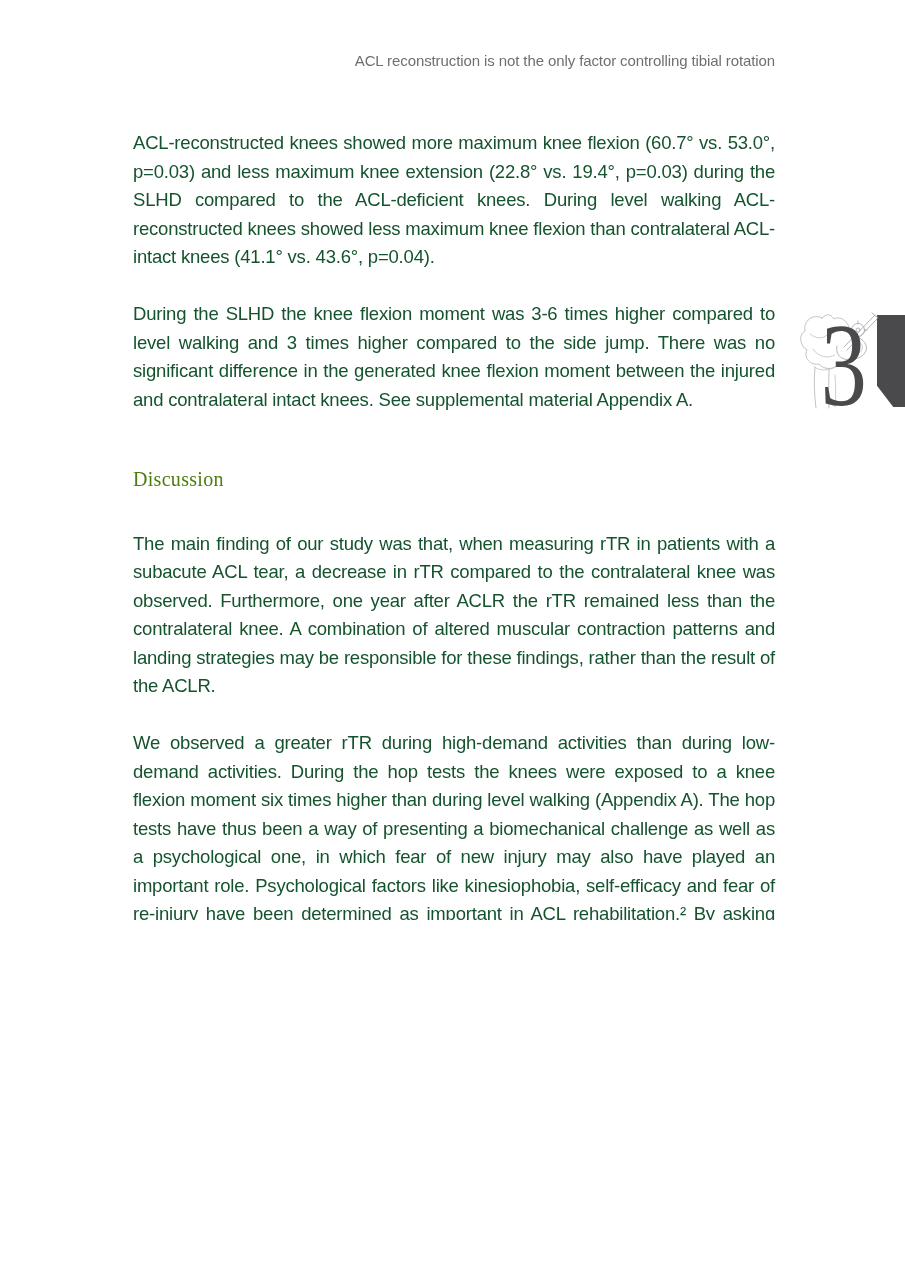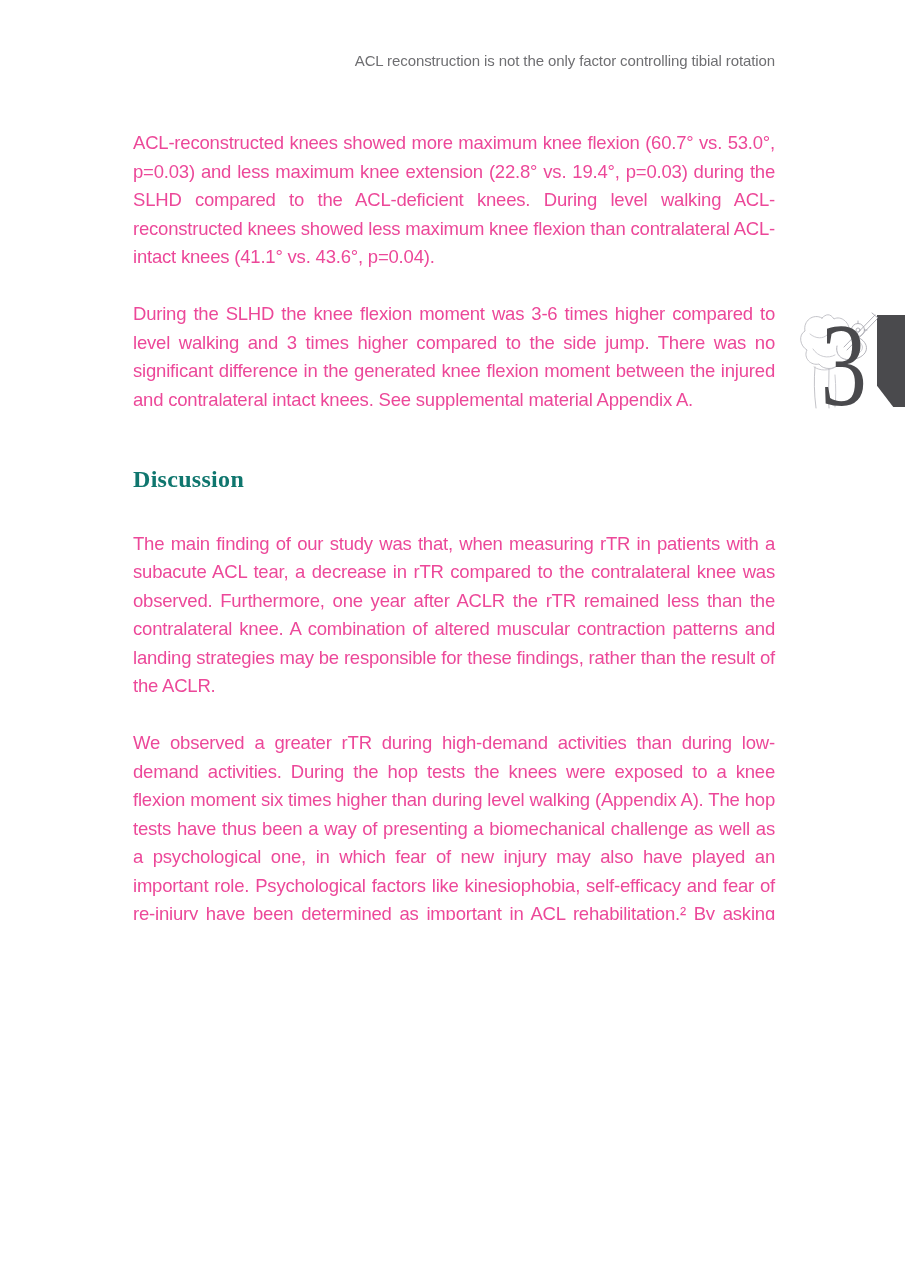--- a/index.html
+++ b/index.html
@@ -27,30 +27,30 @@
     top: 129px;
     left: 133px;
     width: 642px;
   }
   .body-paragraph {
     margin: 0 0 28.5px 0;
     font-size: 18.5px;
     line-height: 28.5px;
     letter-spacing: -0.2px;
     text-align: justify;
-    color: #ec4899;
+    color: #14532d;
   }
   .section-heading {
     margin: 48px 0 33.5px 0;
     font-family: "Liberation Serif", "DejaVu Serif", serif;
-    font-weight: 700;
-    font-size: 24px;
+    font-weight: 400;
+    font-size: 20px;
     line-height: 34px;
     letter-spacing: 0.3px;
-    color: #0f766e;
+    color: #4d7c0f;
   }
   .chapter-tab {
     position: absolute;
     left: 877px;
     top: 315px;
     width: 28px;
     height: 92px;
     background: #4a4a4d;
     clip-path: polygon(0 0, 100% 0, 100% 100%, 58% 100%, 0 77%);
   }

